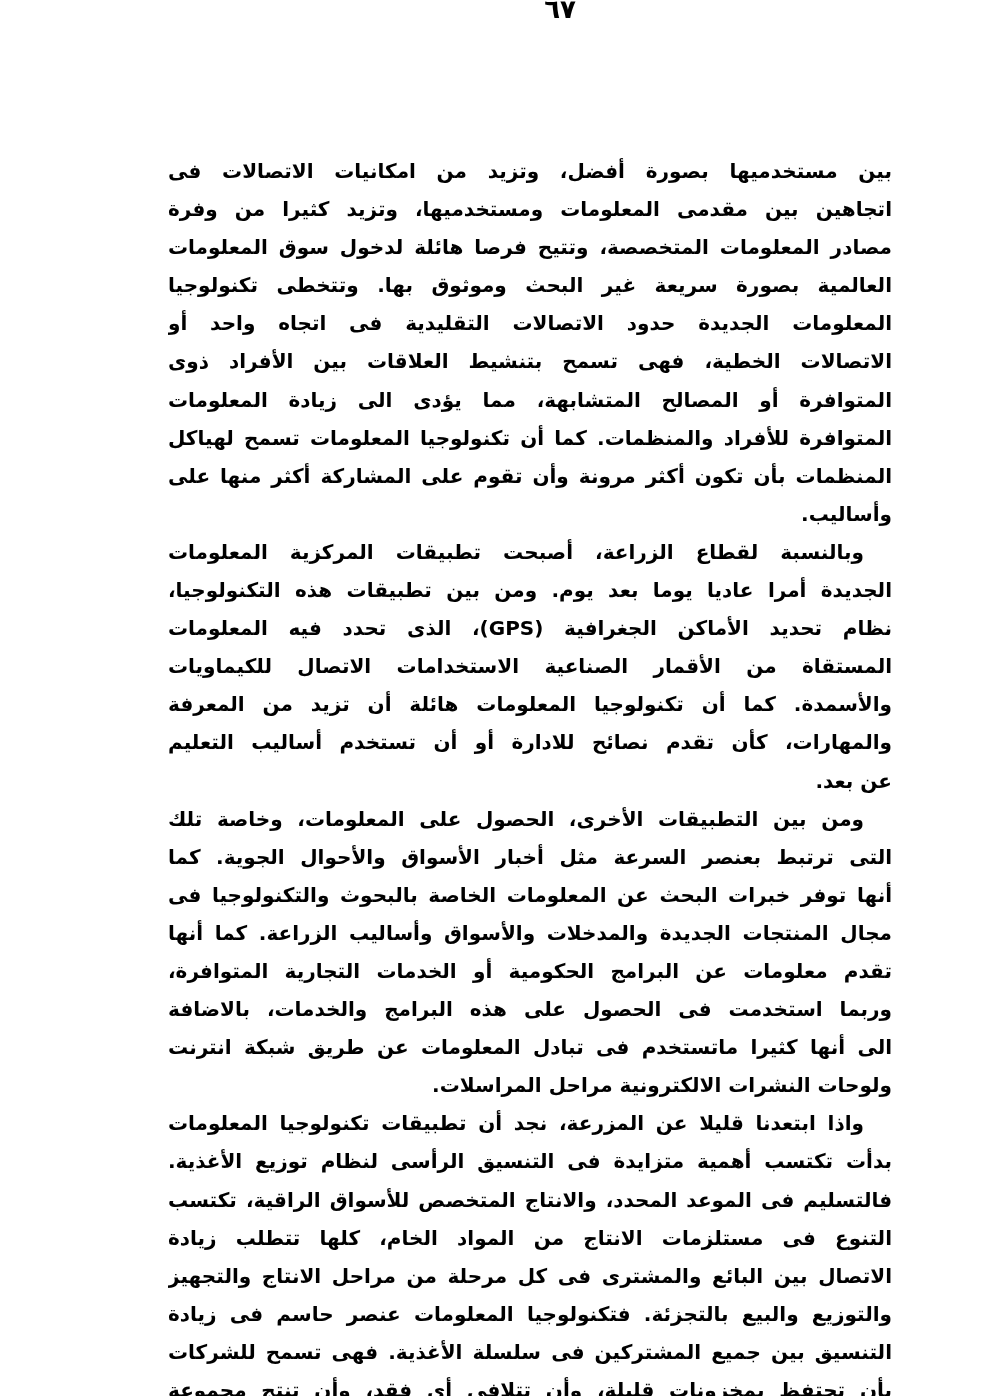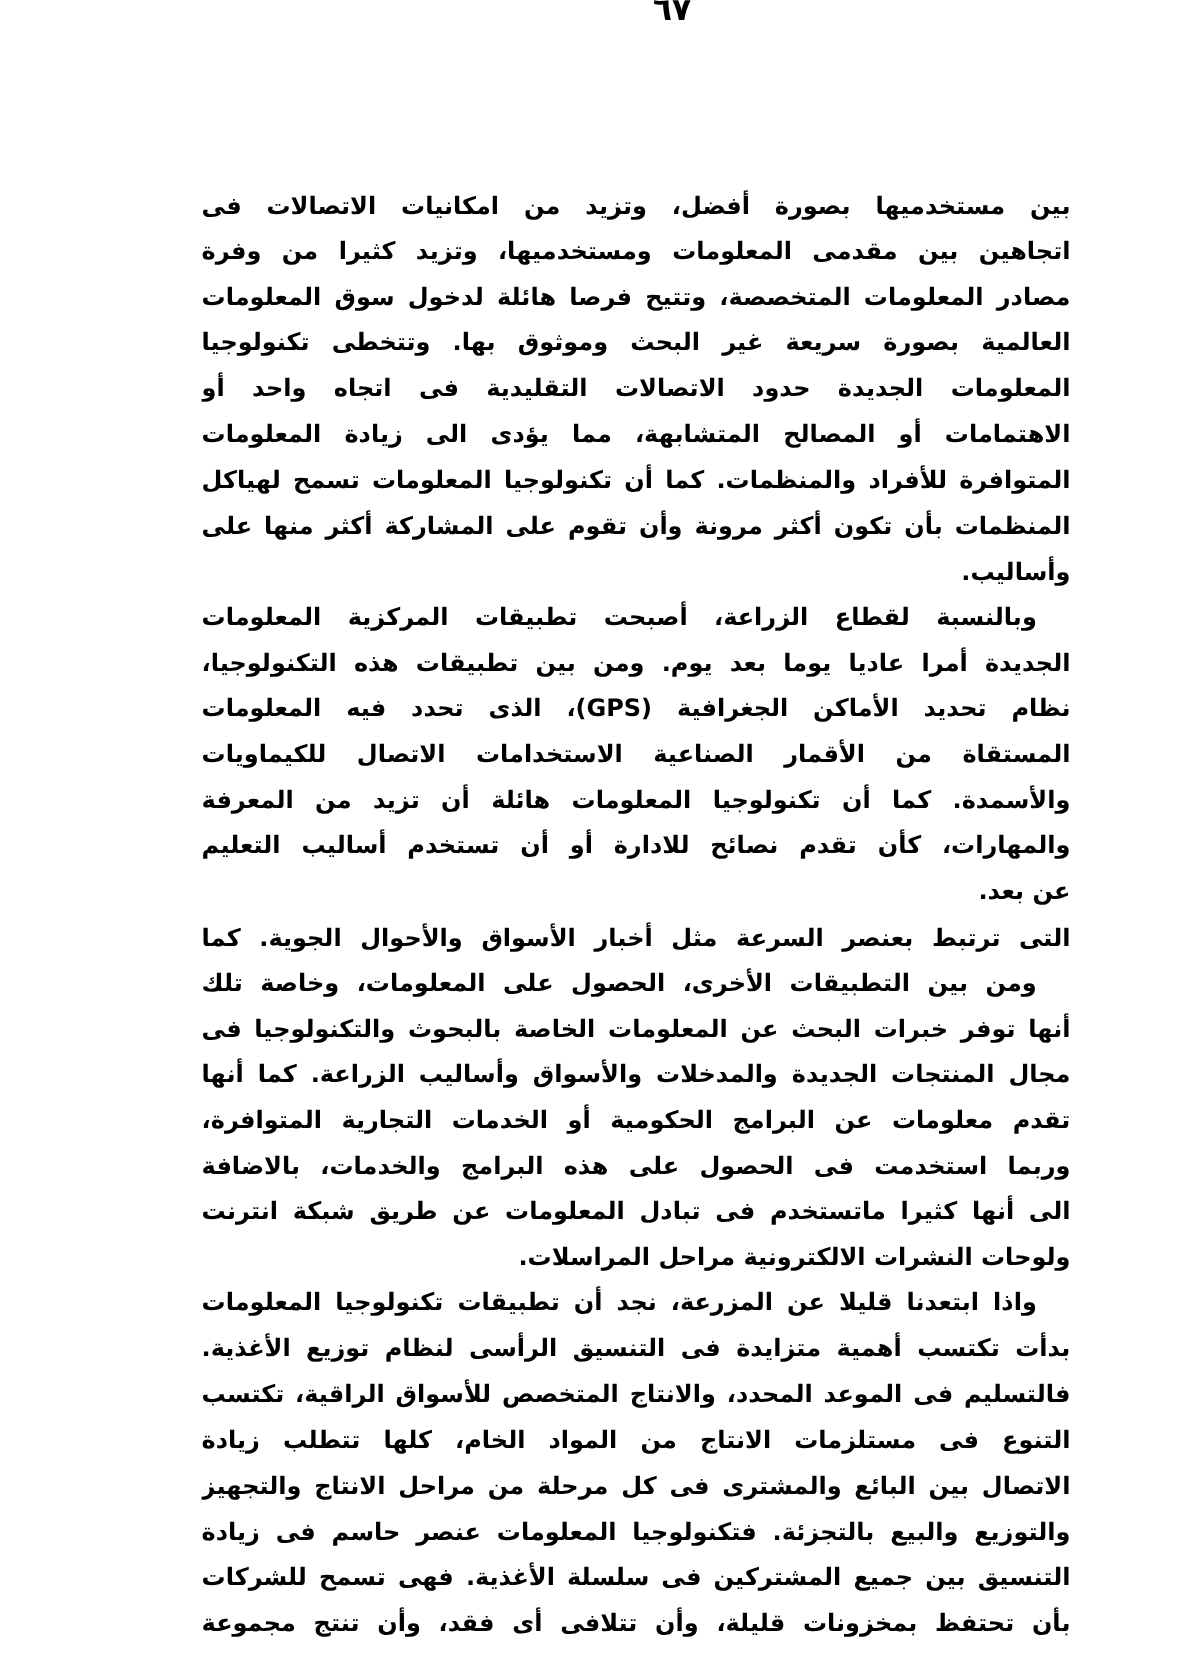--- a/index.html
+++ b/index.html
@@ -54,33 +54,34 @@
 <body>
 
 <div class="page-number">٦٧</div>
 
 <div class="text-block" id="text-block">
     <span class="line">بين مستخدميها بصورة أفضل، وتزيد من امكانيات الاتصالات فى</span>
     <span class="line">اتجاهين بين مقدمى المعلومات ومستخدميها، وتزيد كثيرا من وفرة</span>
     <span class="line">مصادر المعلومات المتخصصة، وتتيح فرصا هائلة لدخول سوق المعلومات</span>
     <span class="line">العالمية بصورة سريعة غير البحث وموثوق بها. وتتخطى تكنولوجيا</span>
     <span class="line">المعلومات الجديدة حدود الاتصالات التقليدية فى اتجاه واحد أو</span>
-    <span class="line">الاهتمامات أو المصالح المتشابهة، مما يؤدى الى زيادة المعلومات</span>
+    <span class="line">الاتصالات الخطية، فهى تسمح بتنشيط العلاقات بين الأفراد ذوى</span>
+    <span class="line">المتوافرة أو المصالح المتشابهة، مما يؤدى الى زيادة المعلومات</span>
     <span class="line">المتوافرة للأفراد والمنظمات. كما أن تكنولوجيا المعلومات تسمح لهياكل</span>
     <span class="line">المنظمات بأن تكون أكثر مرونة وأن تقوم على المشاركة أكثر منها على</span>
     <span class="line last">وأساليب.</span>
     <span class="line indent">وبالنسبة لقطاع الزراعة، أصبحت تطبيقات المركزية المعلومات</span>
     <span class="line">الجديدة أمرا عاديا يوما بعد يوم. ومن بين تطبيقات هذه التكنولوجيا،</span>
     <span class="line">نظام تحديد الأماكن الجغرافية (GPS)، الذى تحدد فيه المعلومات</span>
     <span class="line">المستقاة من الأقمار الصناعية الاستخدامات الاتصال للكيماويات</span>
     <span class="line">والأسمدة. كما أن تكنولوجيا المعلومات هائلة أن تزيد من المعرفة</span>
     <span class="line">والمهارات، كأن تقدم نصائح للادارة أو أن تستخدم أساليب التعليم</span>
     <span class="line last">عن بعد.</span>
+    <span class="line indent">ومن بين التطبيقات الأخرى، الحصول على المعلومات، وخاصة تلك</span>
     <span class="line">التى ترتبط بعنصر السرعة مثل أخبار الأسواق والأحوال الجوية. كما</span>
-    <span class="line indent">ومن بين التطبيقات الأخرى، الحصول على المعلومات، وخاصة تلك</span>
     <span class="line">أنها توفر خبرات البحث عن المعلومات الخاصة بالبحوث والتكنولوجيا فى</span>
     <span class="line">مجال المنتجات الجديدة والمدخلات والأسواق وأساليب الزراعة. كما أنها</span>
     <span class="line">تقدم معلومات عن البرامج الحكومية أو الخدمات التجارية المتوافرة،</span>
     <span class="line">وربما استخدمت فى الحصول على هذه البرامج والخدمات، بالاضافة</span>
     <span class="line">الى أنها كثيرا ماتستخدم فى تبادل المعلومات عن طريق شبكة انترنت</span>
     <span class="line last">ولوحات النشرات الالكترونية مراحل المراسلات.</span>
     <span class="line indent">واذا ابتعدنا قليلا عن المزرعة، نجد أن تطبيقات تكنولوجيا المعلومات</span>
     <span class="line">بدأت تكتسب أهمية متزايدة فى التنسيق الرأسى لنظام توزيع الأغذية.</span>
     <span class="line">فالتسليم فى الموعد المحدد، والانتاج المتخصص للأسواق الراقية، تكتسب</span>
     <span class="line">التنوع فى مستلزمات الانتاج من المواد الخام، كلها تتطلب زيادة</span>

